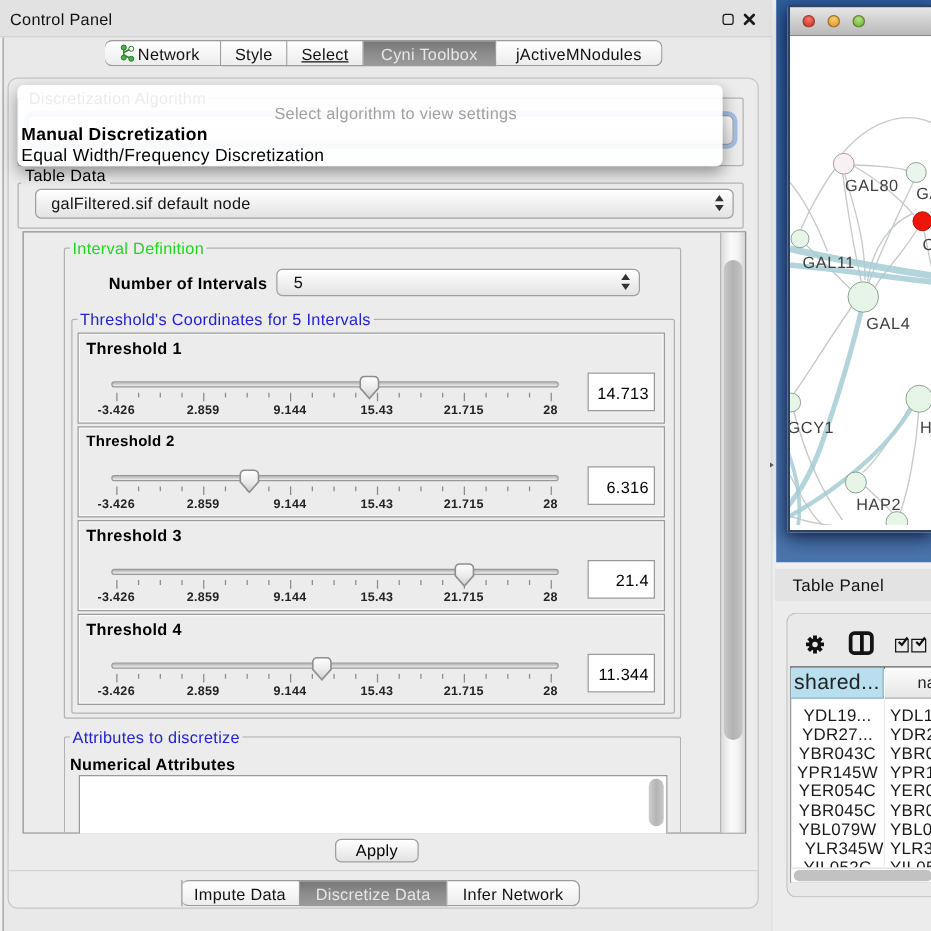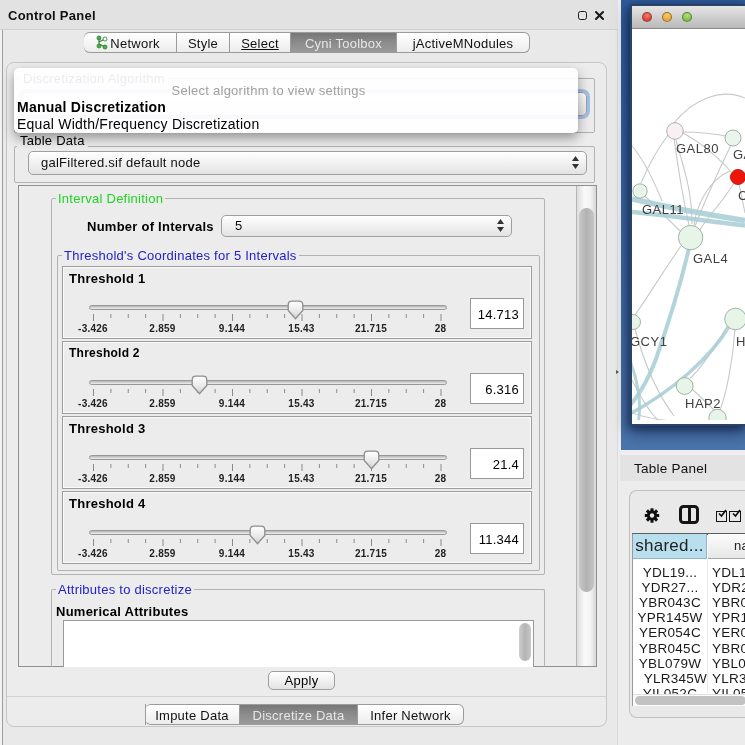--- a/index.html
+++ b/index.html
@@ -5,21 +5,21 @@
 body{width:745px;height:745px;position:relative;overflow:hidden;
  font-family:"Liberation Sans",sans-serif;background:#e9e9e9;letter-spacing:0.25px;}
 .abs{position:absolute;}
 .combo{position:absolute;border:1px solid #9f9f9f;border-radius:5px;
  background:linear-gradient(#ffffff,#f2f2f2 45%,#e3e3e3);box-shadow:inset 0 1px 0 #fff;}
 .combotext{position:absolute;font-size:13px;color:#111;}
 .tbl{position:absolute;font-size:13px;color:#000;background:transparent;padding:0 3px;}
 </style></head><body>
 
 <div class="abs" style="left:0;top:0;width:618px;height:29px;background:#e2e2e2;border-bottom:1px solid #d0d0d0;"></div>
-<div class="abs" style="left:8px;top:8px;font-size:13px;color:#111;font-weight:bold;">Control Panel</div>
+<div class="abs" style="left:8px;top:8px;font-size:13px;color:#111;">Control Panel</div>
 <div class="abs" style="left:578px;top:11px;width:9px;height:8.5px;border:1.4px solid #1a1a1a;border-radius:2.5px;box-sizing:border-box;"></div>
 <svg class="abs" style="left:594px;top:10px;" width="11" height="11" viewBox="0 0 11 11">
 <path d="M2 2 L9 9 M9 2 L2 9" stroke="#1a1a1a" stroke-width="2.1" stroke-linecap="round"></path>
   </svg>
 <div class="abs" style="left:0;top:30px;width:618px;height:715px;background:#e9e9e9;"></div>
 <div class="abs" style="left:84px;top:32px;width:446px;height:21px;border-left:1px solid #9b9b9b;border-radius:6px 0 0 6px;"></div>
 <div class="abs" style="left:84px;top:32px;width:93px;height:21px;border-radius:6px 0 0 6px;background:linear-gradient(#ffffff,#f4f4f4 60%,#ececec);color:#111;border:1px solid #9b9b9b;border-left:none;box-sizing:border-box;font-size:13px;text-align:center;line-height:21px;"><span style="margin-left:10px">Network</span></div>
 <svg class="abs" style="left:95px;top:35px;" width="14" height="15" viewBox="0 0 14 15">
 <path d="M4 3 L4 11 M4 7 L10 4 M4 9 L10 12" stroke="#2e8b2e" stroke-width="1.2" fill="none"></path>
 <circle cx="4" cy="3" r="2" fill="#4caf50" stroke="#2a7a2a" stroke-width="0.8"></circle>
@@ -337,14 +337,14 @@
 <div class="abs" style="left:712px;top:655.7000000000003px;width:45px;font-size:13.5px;color:#1a1a1a;line-height:15px;overflow:hidden;">YBL07</div>
 <div class="abs" style="left:633px;top:670.9000000000003px;width:74px;height:15px;text-align:right;font-size:13.5px;color:#1a1a1a;line-height:15px;">YLR345W</div>
 <div class="abs" style="left:712px;top:670.9000000000003px;width:45px;font-size:13.5px;color:#1a1a1a;line-height:15px;overflow:hidden;">YLR34</div>
 <div class="abs" style="left:633px;top:686.1000000000004px;width:74px;height:15px;text-align:center;font-size:13.5px;color:#1a1a1a;line-height:15px;">YIL052C</div>
 <div class="abs" style="left:712px;top:686.1000000000004px;width:45px;font-size:13.5px;color:#1a1a1a;line-height:15px;overflow:hidden;">YIL05</div>
 <div class="abs" style="left:707px;top:559px;width:1px;height:134px;background:#ececec;"></div>
 <div class="abs" style="left:633px;top:694px;width:112px;height:12px;background:#fbfbfb;border-top:1px solid #e0e0e0;box-sizing:border-box;"></div>
 <div class="abs" style="left:634.5px;top:696px;width:111px;height:8.5px;background:#c2c2c2;border-radius:4.5px;"></div>
 <div class="abs" style="left:14px;top:68px;width:564px;height:65px;background:rgba(255,255,255,0.92);
 border-radius:5px;box-shadow:0 5px 12px rgba(0,0,0,0.38);"></div>
-<div class="abs" style="left:14px;top:83px;width:509px;text-align:center;font-size:13px;color:#a0a0a0;">Select algorithm to view settings</div>
+<div class="abs" style="left:14px;top:83px;width:509px;text-align:center;font-size:13px;color:#a0a0a0;padding-left:48px;">Select algorithm to view settings</div>
 <div class="abs" style="left:17px;top:99px;font-size:14px;font-weight:bold;color:#000;">Manual Discretization</div>
 <div class="abs" style="left:17px;top:116px;font-size:14px;color:#000;">Equal Width/Frequency Discretization</div>
 </body></html>

